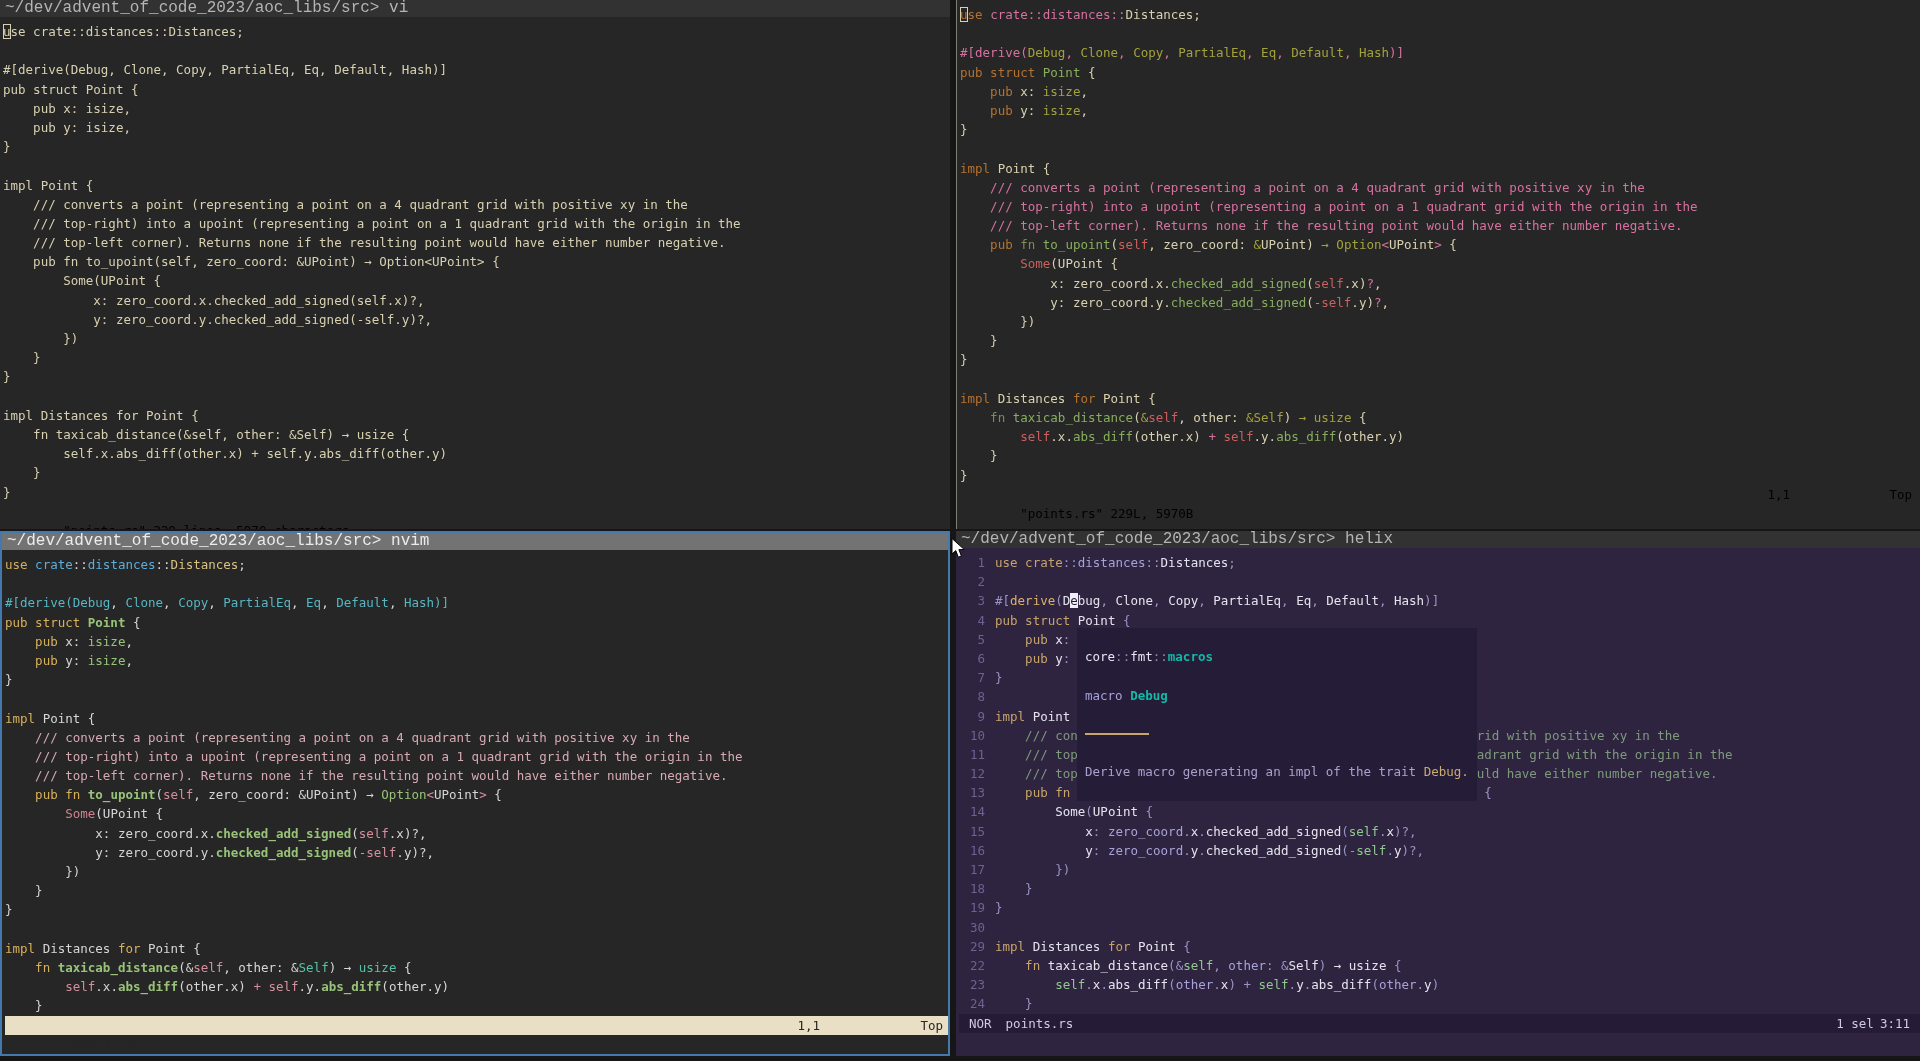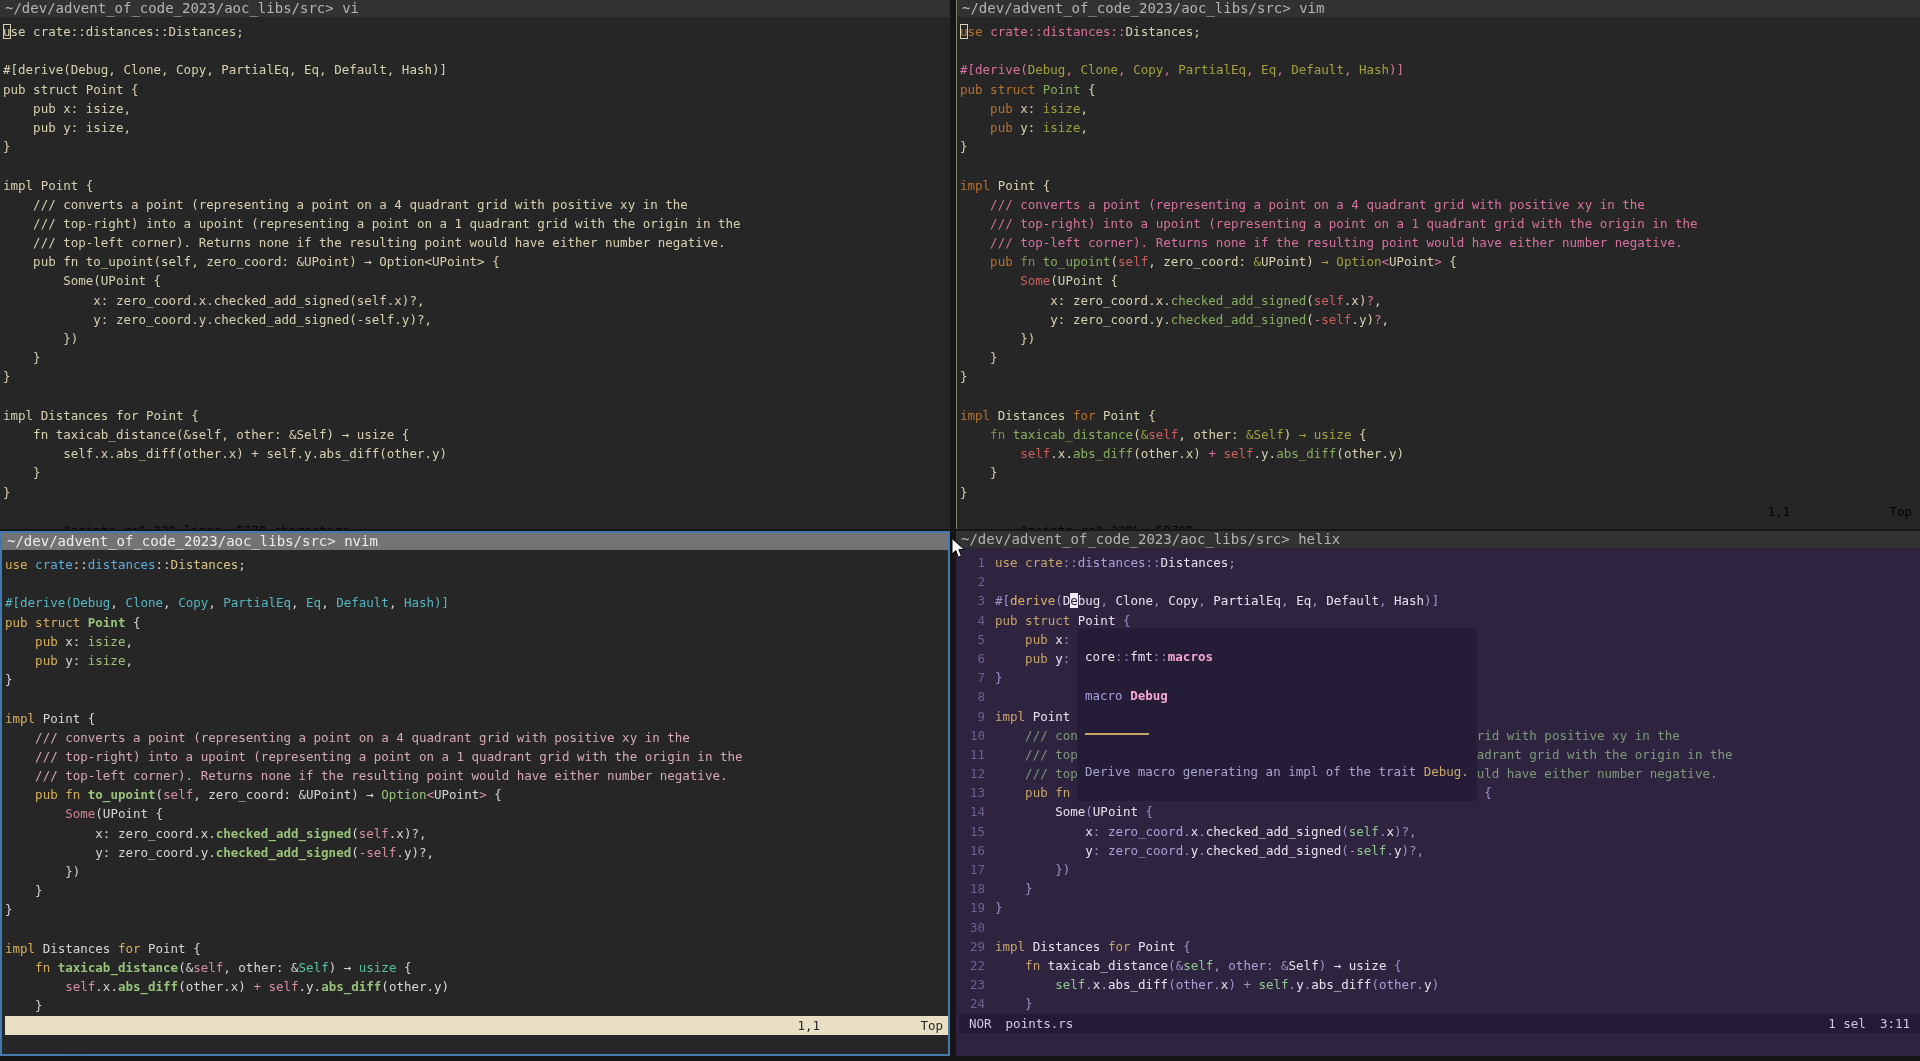--- a/index.html
+++ b/index.html
@@ -3,39 +3,39 @@
 <meta charset="utf-8">
 <style>
   html,body{margin:0;padding:0;background:#161616;}
   .screen{position:relative;width:1920px;height:1061px;background:#161616;overflow:hidden;
           font-family:"DejaVu Sans Mono", monospace;font-size:12.5px;}
   .pane{position:absolute;box-sizing:border-box;overflow:hidden;}
   #pane-vi{left:0;top:0;width:950px;height:529px;}
   #pane-vim{left:956px;top:0;width:964px;height:529px;border-left:1px solid #7f7f74;}
   #pane-nvim{left:0;top:531px;width:950px;height:525px;border:2px solid #4379ad;}
   #pane-helix{left:956px;top:531px;width:964px;height:525px;}
-  .titlebar{height:17px;line-height:17px;background:#323232;color:#b4b4b4;font-size:14px;
-            padding-left:5px;white-space:pre;}
+  .titlebar{height:17px;line-height:17px;background:#323232;color:#b4b4b4;font-size:16px;
+            padding-left:5px;white-space:pre;font-family:Liberation Mono, monospace;}
   .titlebar.active{background:#737373;color:#ececec;}
   .content{position:relative;height:calc(100% - 17px);padding:5px 0 0 3px;box-sizing:border-box;}
   .row{height:19.2px;line-height:19.2px;white-space:pre;}
   .ln{display:inline-block;width:26px;text-align:right;margin-right:10px;}
   .statusrow{position:relative;height:19.2px;line-height:19.2px;white-space:pre;}
   .ruler{position:absolute;right:130px;top:0;}
   .scrollpos{position:absolute;right:8px;top:0;}
   
   .nvim-status{position:relative;height:19.2px;line-height:19.2px;background:#e9dfc4;color:#262626;
                white-space:pre;padding-left:2px;}
   .nvim-status .ruler{right:128px;} .nvim-status .scrollpos{right:5px;}
   
   .hx-status{position:relative;height:19.2px;line-height:19.2px;background:#251b36;color:#cfcae4;
              white-space:pre;display:flex;}
   .hx-mode{padding:0 14px 0 10px;}
   .hx-right{margin-left:auto;display:flex;}
-  .hx-sel{margin-right:14px;} .hx-pos{margin-right:10px;}
+  .hx-sel{margin-right:6px;} .hx-pos{margin-right:10px;}
   
   .popup{position:absolute;left:121px;top:80px;width:400px;height:173px;background:#251c38;
          z-index:10;padding:0 8px;box-sizing:border-box;overflow:hidden;}
   .popup .row{height:19.2px;line-height:19.2px;}
   
   .t-curh{outline:1.5px solid #d8d1b0;outline-offset:-1.5px;}
   .t-cur{background:#f0eef8;color:#241a33;}
   .t-grnb,.t-fgb{font-weight:bold;}
   .t-hr{display:inline-block;width:64px;height:2px;background:#c7a46a;vertical-align:middle;}
   .mouse{position:absolute;left:951px;top:538px;z-index:60;}
@@ -68,21 +68,21 @@
 [data-pane="helix"] .t-fg{color:#e6e3ee;}
 [data-pane="helix"] .t-kw{color:#c7a46a;}
 [data-pane="helix"] .t-attr{color:#dbb26a;}
 [data-pane="helix"] .t-var{color:#a8a2d8;}
 [data-pane="helix"] .t-pun{color:#9a94c4;}
 [data-pane="helix"] .t-slf{color:#91c791;}
 [data-pane="helix"] .t-doc{color:#7e9a7a;}
 [data-pane="helix"] .t-ln{color:#6b6390;}
 [data-pane="helix"] .t-cur{color:#241a33;}
 [data-popup] .t-fg{color:#e8e5f2;}
-[data-popup] .t-fgb{color:#f9a8d4;}
+[data-popup] .t-fgb{color:#14b8a6;}
 [data-popup] .t-pun{color:#8f89b3;}
 [data-popup] .t-kwd{color:#a8a2dd;}
 [data-popup] .t-txt{color:#a9a2cc;}
 [data-popup] .t-code{color:#ccab6e;}
 [data-popup] .t-hr{background:#c7a46a;}
 </style></head>
 <body>
 
 <div class="screen">
 
@@ -116,21 +116,20 @@
           <div class="row"><span class="t-fg">    }</span></div>
           <div class="row"><span class="t-fg">}</span></div>
         </div>
       <div class="statusrow">
         <span>"points.rs" 229 lines, 5970 characters</span>
       </div>
     </div>
   </section>
 
   <section class="pane" id="pane-vim" data-pane="vim">
-    <div class="titlebar">~/dev/advent_of_code_2023/aoc_libs/src&gt; vim</div>
     <div class="content">
       <div>
           <div class="row"><span class="t-curh">u</span><span class="t-kw">se</span><span class="t-fg"> </span><span class="t-pink">crate::distances::</span><span class="t-fg">Distances;</span></div>
           <div class="row">&nbsp;</div>
           <div class="row"><span class="t-pink">#[derive(</span><span class="t-olive">Debug</span><span class="t-pink">, </span><span class="t-olive">Clone</span><span class="t-pink">, </span><span class="t-olive">Copy</span><span class="t-pink">, </span><span class="t-olive">PartialEq</span><span class="t-pink">, </span><span class="t-olive">Eq</span><span class="t-pink">, </span><span class="t-olive">Default</span><span class="t-pink">, </span><span class="t-olive">Hash</span><span class="t-pink">)]</span></div>
           <div class="row"><span class="t-kw">pub struct </span><span class="t-grn">Point</span><span class="t-fg"> {</span></div>
           <div class="row"><span class="t-fg">    </span><span class="t-kw">pub</span><span class="t-fg"> x: </span><span class="t-olive">isize</span><span class="t-fg">,</span></div>
           <div class="row"><span class="t-fg">    </span><span class="t-kw">pub</span><span class="t-fg"> y: </span><span class="t-olive">isize</span><span class="t-fg">,</span></div>
           <div class="row"><span class="t-fg">}</span></div>
           <div class="row">&nbsp;</div>

